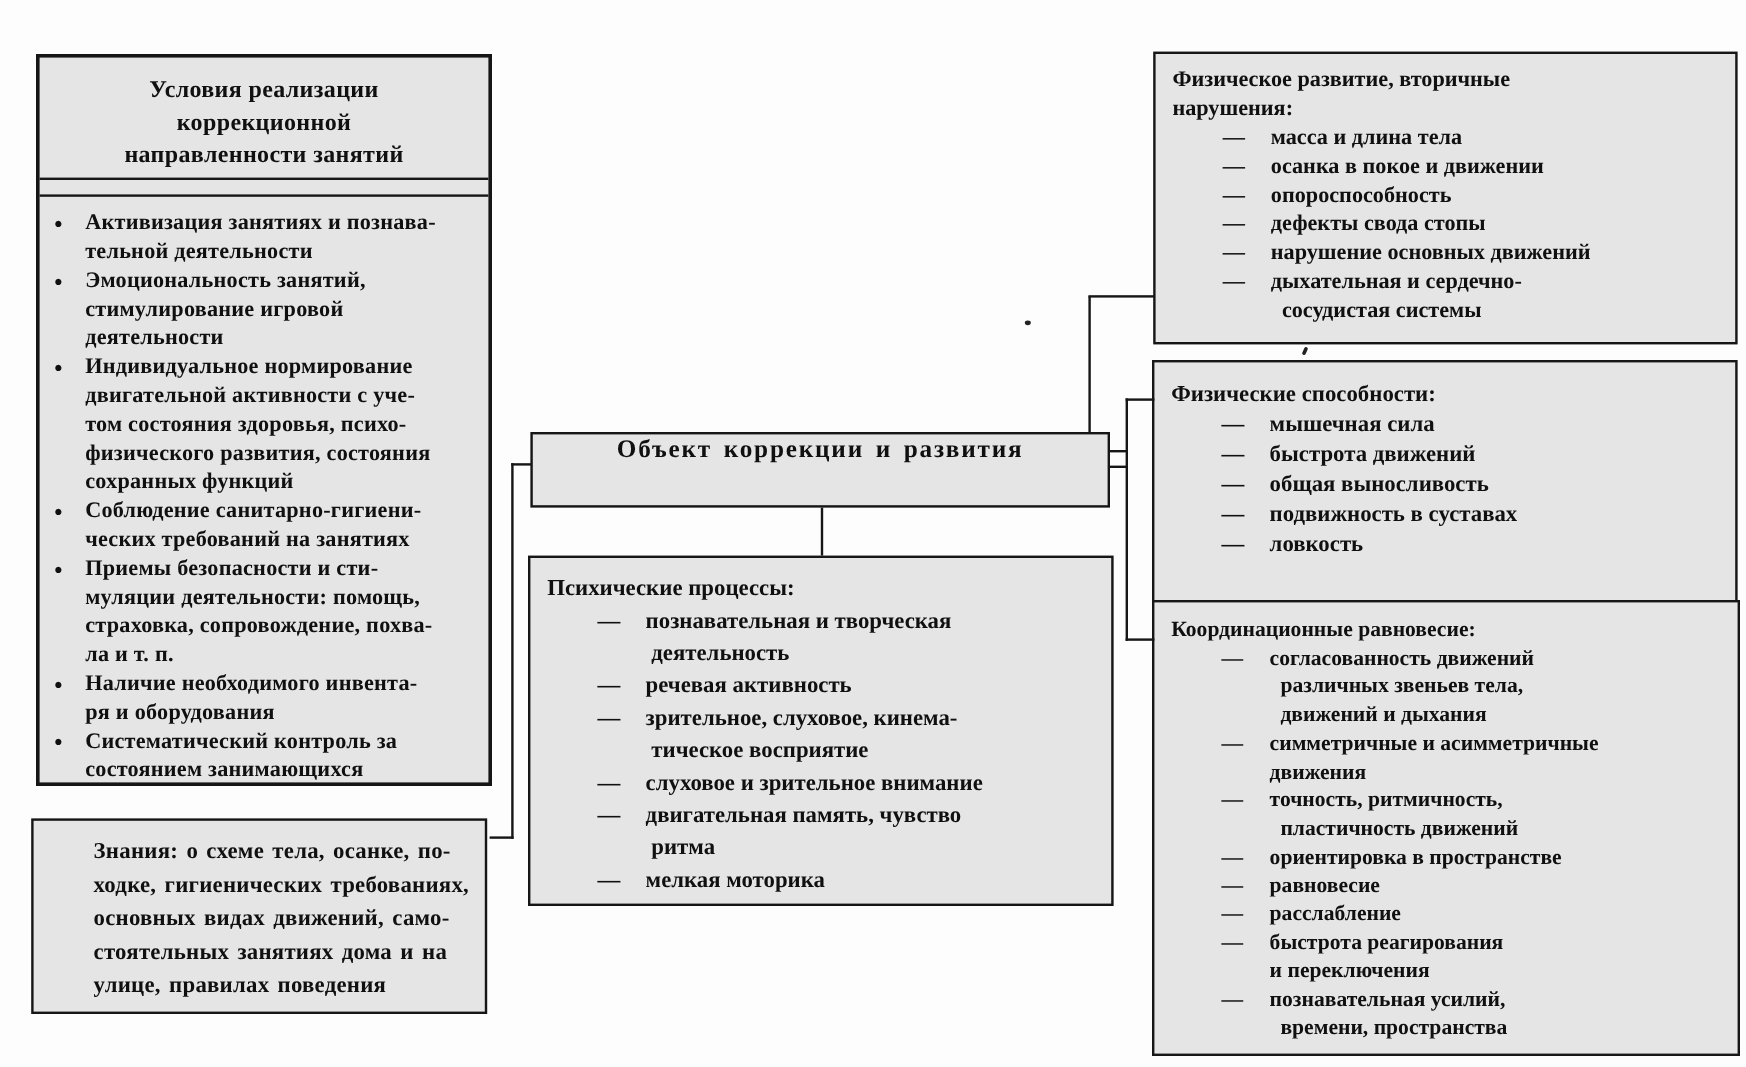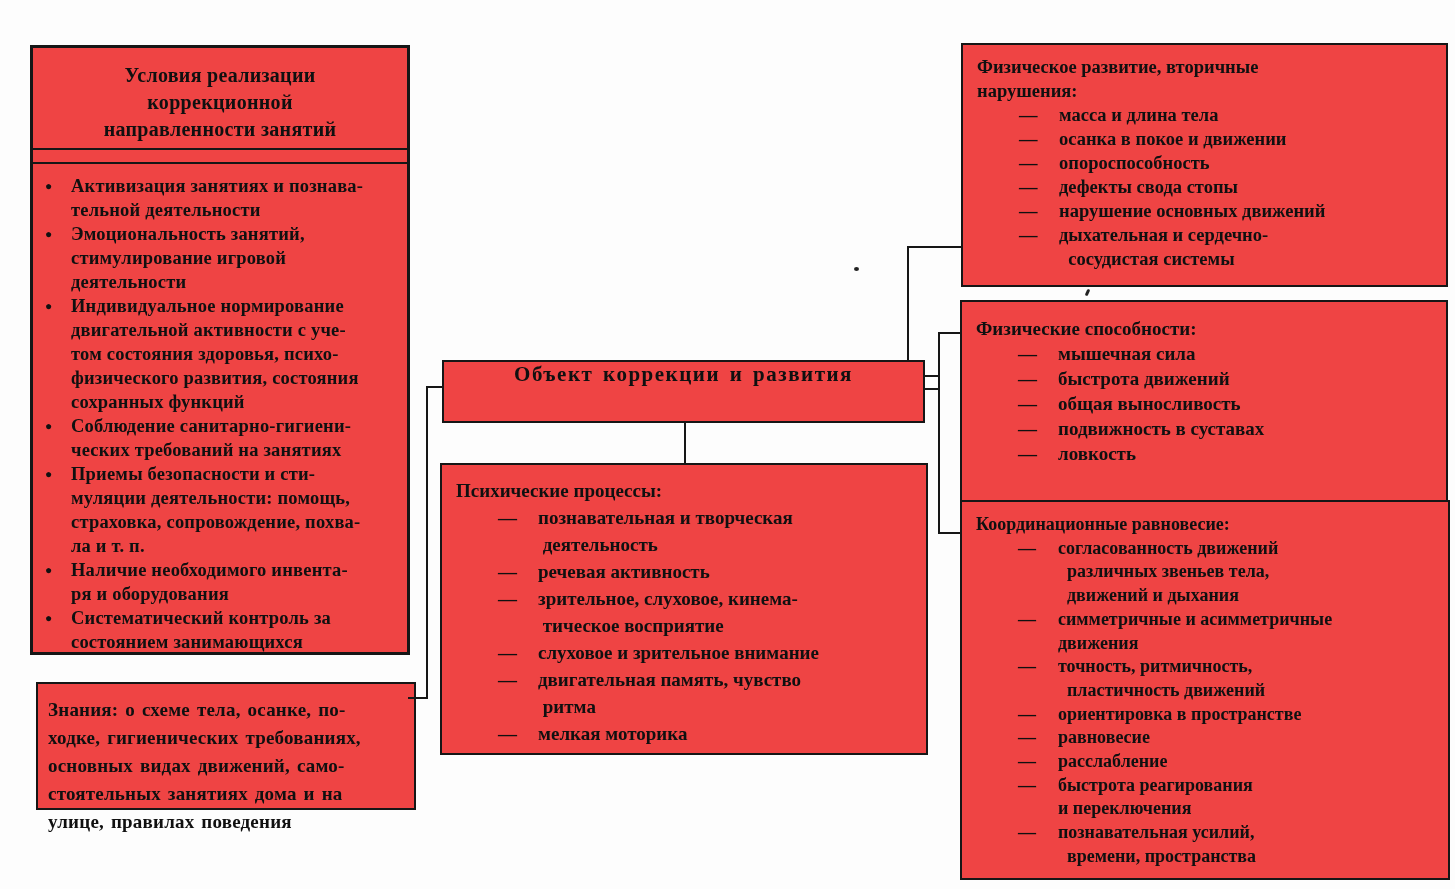--- a/index.html
+++ b/index.html
@@ -5,21 +5,21 @@
   html,body{margin:0;padding:0;}
   body{
     width:1455px;height:889px;position:relative;overflow:hidden;
     background:#fdfdfd;color:#101010;
     font-family:"Liberation Serif","DejaVu Serif",serif;
     font-weight:700;
   }
   .canvas{position:absolute;inset:0;}
   .box{
     position:absolute;border:2px solid #161616;box-sizing:border-box;
-    background:#ef4444;
+    background:#e5e5e5;
   }
   .pre{white-space:pre-wrap;}
   
   .box-conditions{left:30px;top:45px;width:380px;height:610px;border-width:3px;}
   .cond-title{
     border-bottom:2px solid #161616;
     padding:14px 10px 12px 10px;height:74px;box-sizing:content-box;
     text-align:center;font-size:20px;line-height:27px;letter-spacing:.3px;
   }
   .cond-gap{height:12px;}
@@ -28,21 +28,21 @@
     padding:10px 8px 6px 10px;
     font-size:18.5px;line-height:24px;letter-spacing:.2px;
   }
   
   .li{display:flex;align-items:flex-start;}
   .marker{flex:0 0 26px;text-align:left;}
   .marker.bullet{font-size:12px;line-height:24px;padding-left:2px;}
   .marker.dash{flex:0 0 40px;}
   .li-text{white-space:pre-wrap;flex:1 1 auto;}
   
-  .box-knowledge{left:36px;top:682px;width:380px;height:128px;}
+  .box-knowledge{left:26px;top:682px;width:380px;height:163px;padding-left:40px;}
   .knowledge-text{
     padding:12px 10px;font-size:19px;line-height:28px;letter-spacing:.2px;word-spacing:2px;
   }
   
   .box-object{
     left:442px;top:360px;width:483px;height:63px;
     display:flex;justify-content:center;
     font-size:21px;letter-spacing:1.5px;word-spacing:3px;
   }
   

